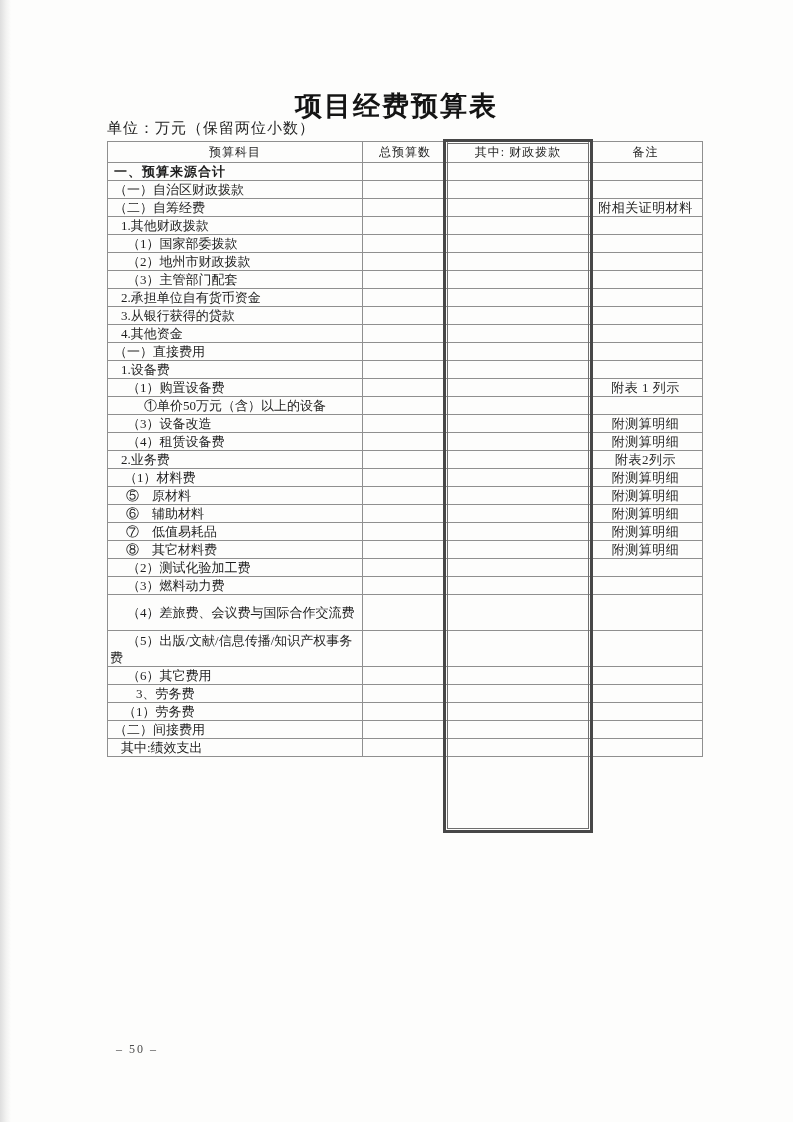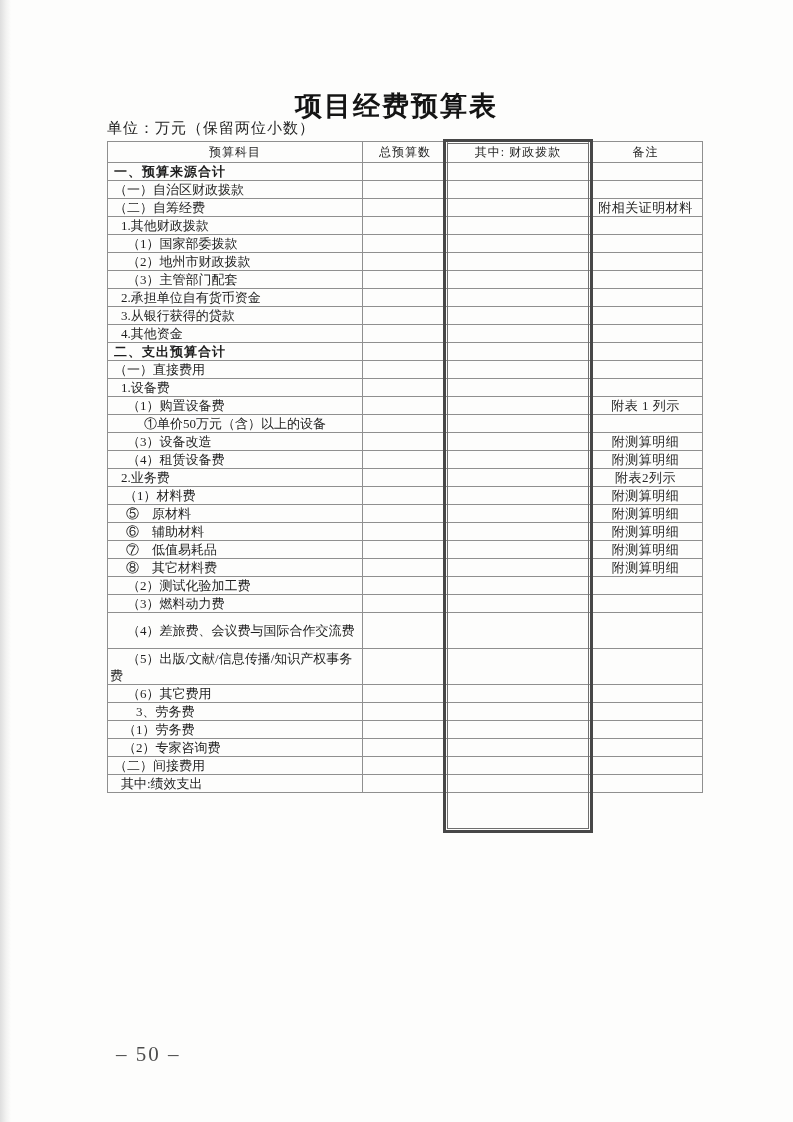--- a/index.html
+++ b/index.html
@@ -40,21 +40,21 @@
   .fiscal-box{
     position:absolute;left:336px;top:-2px;width:150px;height:694px;
     box-sizing:border-box;border:3px solid #474747;pointer-events:none;
   }
   .fiscal-box-inner{
     position:absolute;left:1px;top:1px;right:1px;bottom:1px;
     border:1px solid #6d6d6d;
   }
   .page-number{
     position:absolute;left:116px;top:1042px;
-    font-size:21px;color:#4d4d4d;letter-spacing:2px;
+    font-size:12px;color:#4d4d4d;letter-spacing:2px;
   }
 </style>
 </head>
 <body>
 
 <div class="scan-edge"></div>
 
 <h1 class="page-title">项目经费预算表</h1>
 
 <div class="unit-note">单位：万元（保留两位小数）</div>
@@ -129,26 +129,20 @@
           <td></td>
           <td></td>
           <td class="remark"></td>
         </tr>
         <tr>
           <td class="subject" style="text-indent: 11px; margin-top: 36px;">4.其他资金</td>
           <td></td>
           <td></td>
           <td class="remark"></td>
         </tr>
-        <tr class="bold">
-          <td class="subject" style="text-indent: 4px;">二、支出预算合计</td>
-          <td></td>
-          <td></td>
-          <td class="remark"></td>
-        </tr>
         <tr>
           <td class="subject" style="text-indent: 4px;">（一）直接费用</td>
           <td></td>
           <td></td>
           <td class="remark"></td>
         </tr>
         <tr>
           <td class="subject" style="text-indent: 11px;">1.设备费</td>
           <td></td>
           <td></td>
@@ -245,26 +239,20 @@
           <td class="remark"></td>
         </tr>
         <tr>
           <td class="subject" style="text-indent: 26px;">3、劳务费</td>
           <td></td>
           <td></td>
           <td class="remark"></td>
         </tr>
         <tr>
           <td class="subject" style="text-indent: 13px;">（1）劳务费</td>
-          <td></td>
-          <td></td>
-          <td class="remark"></td>
-        </tr>
-        <tr>
-          <td class="subject" style="text-indent: 13px;">（2）专家咨询费</td>
           <td></td>
           <td></td>
           <td class="remark"></td>
         </tr>
         <tr>
           <td class="subject" style="text-indent: 4px;">（二）间接费用</td>
           <td></td>
           <td></td>
           <td class="remark"></td>
         </tr>

